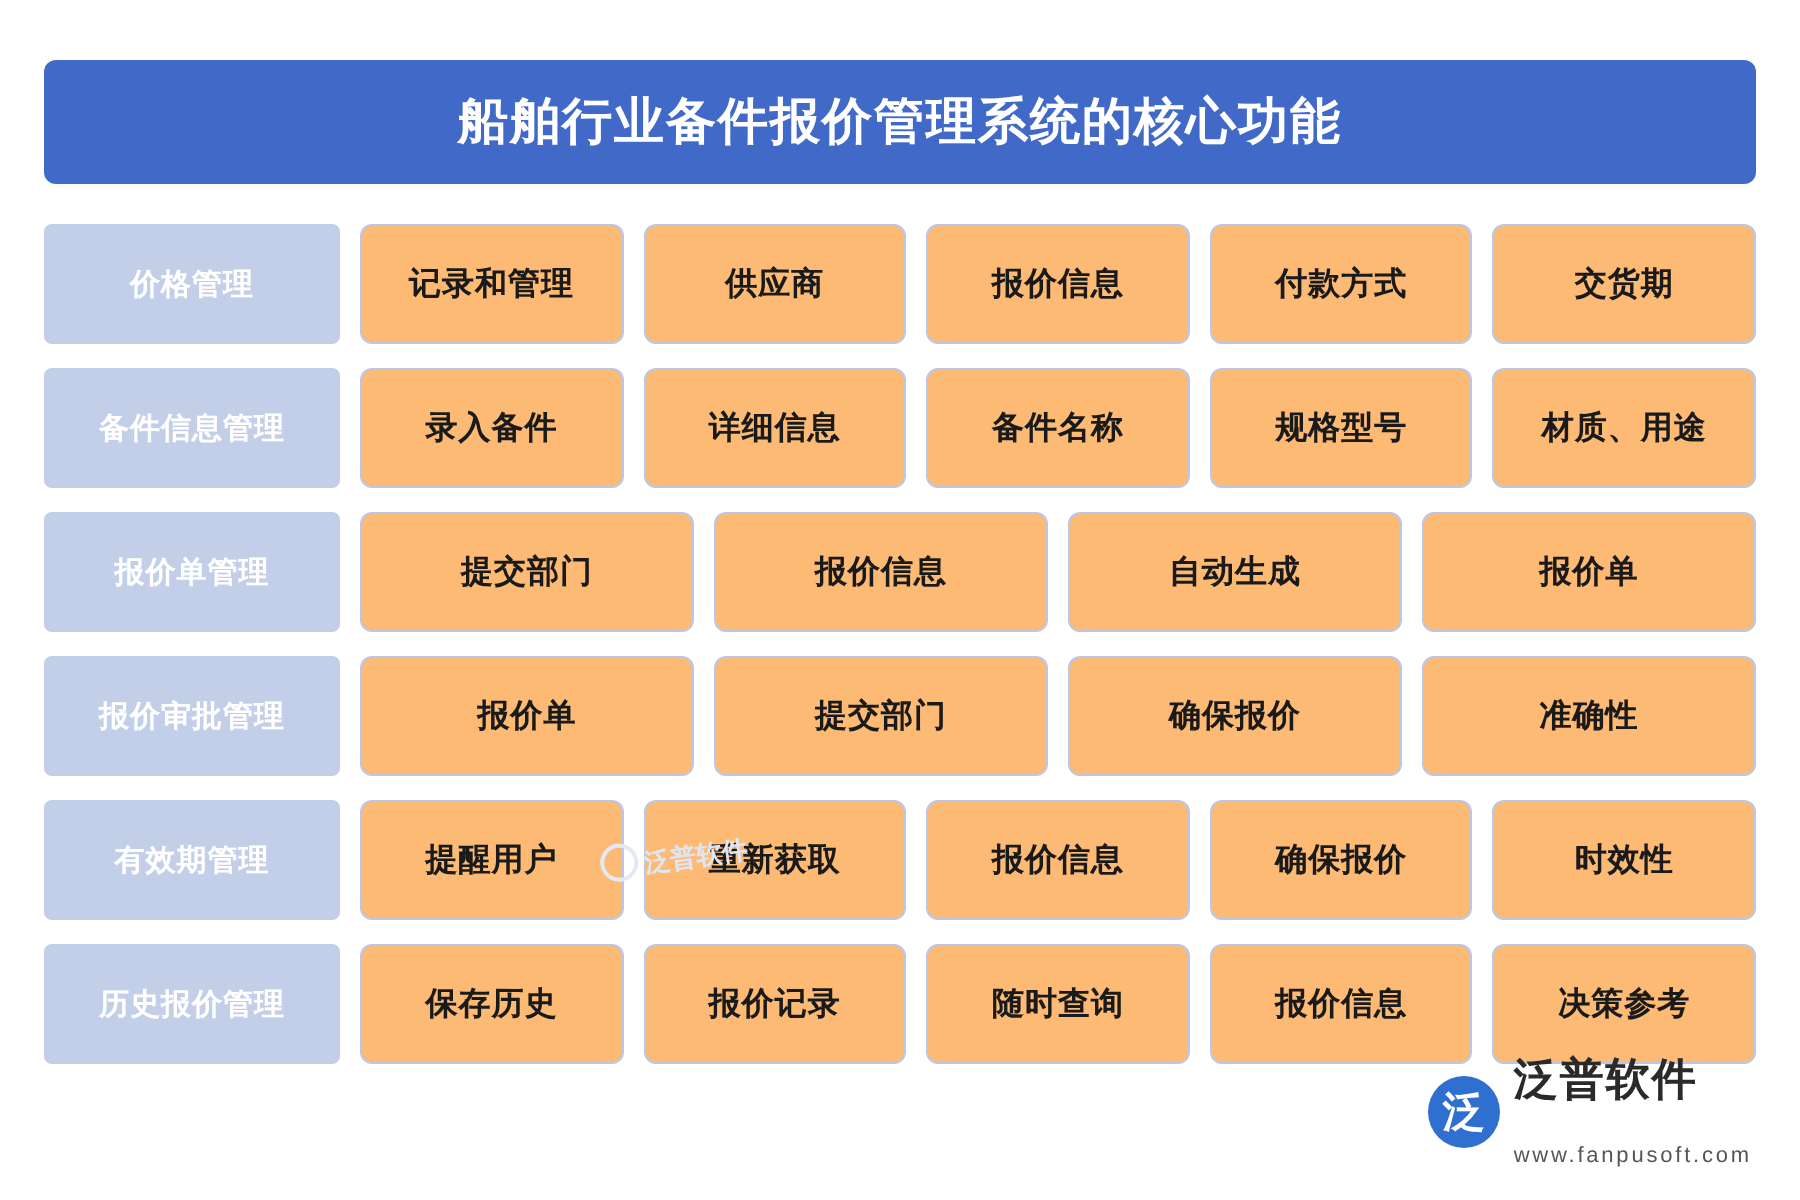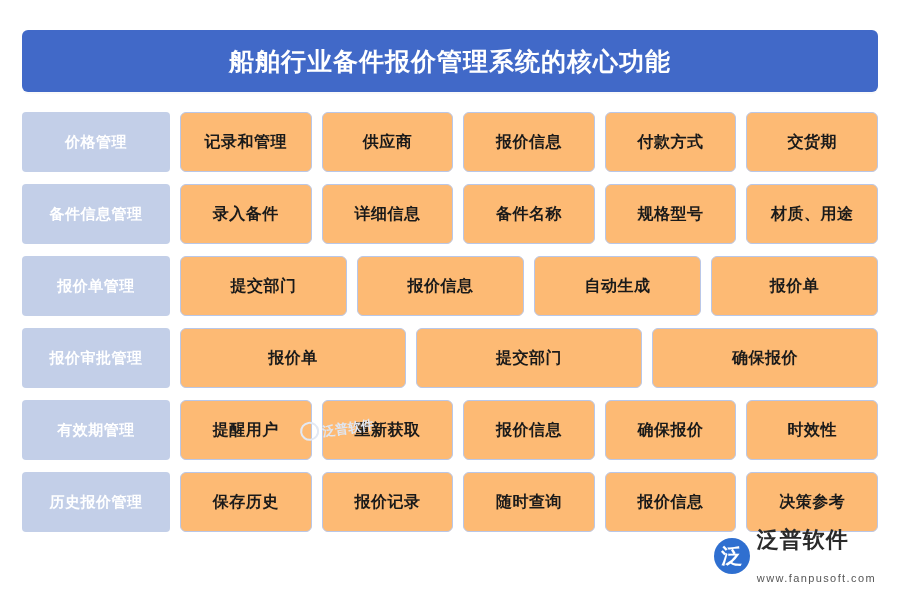--- a/index.html
+++ b/index.html
@@ -179,20 +179,21 @@
       <div class="cell">报价信息</div>
       <div class="cell">自动生成</div>
       <div class="cell">报价单</div>
     </div>
 
     <div class="row">
       <div class="row-label">报价审批管理</div>
       <div class="cell">报价单</div>
       <div class="cell">提交部门</div>
       <div class="cell">确保报价</div>
+      <div class="cell">准确性</div>
     </div>
 
     <div class="row">
       <div class="row-label">有效期管理</div>
       <div class="cell">提醒用户</div>
       <div class="cell">重新获取</div>
       <div class="cell">报价信息</div>
       <div class="cell">确保报价</div>
       <div class="cell">时效性</div>
     </div>

